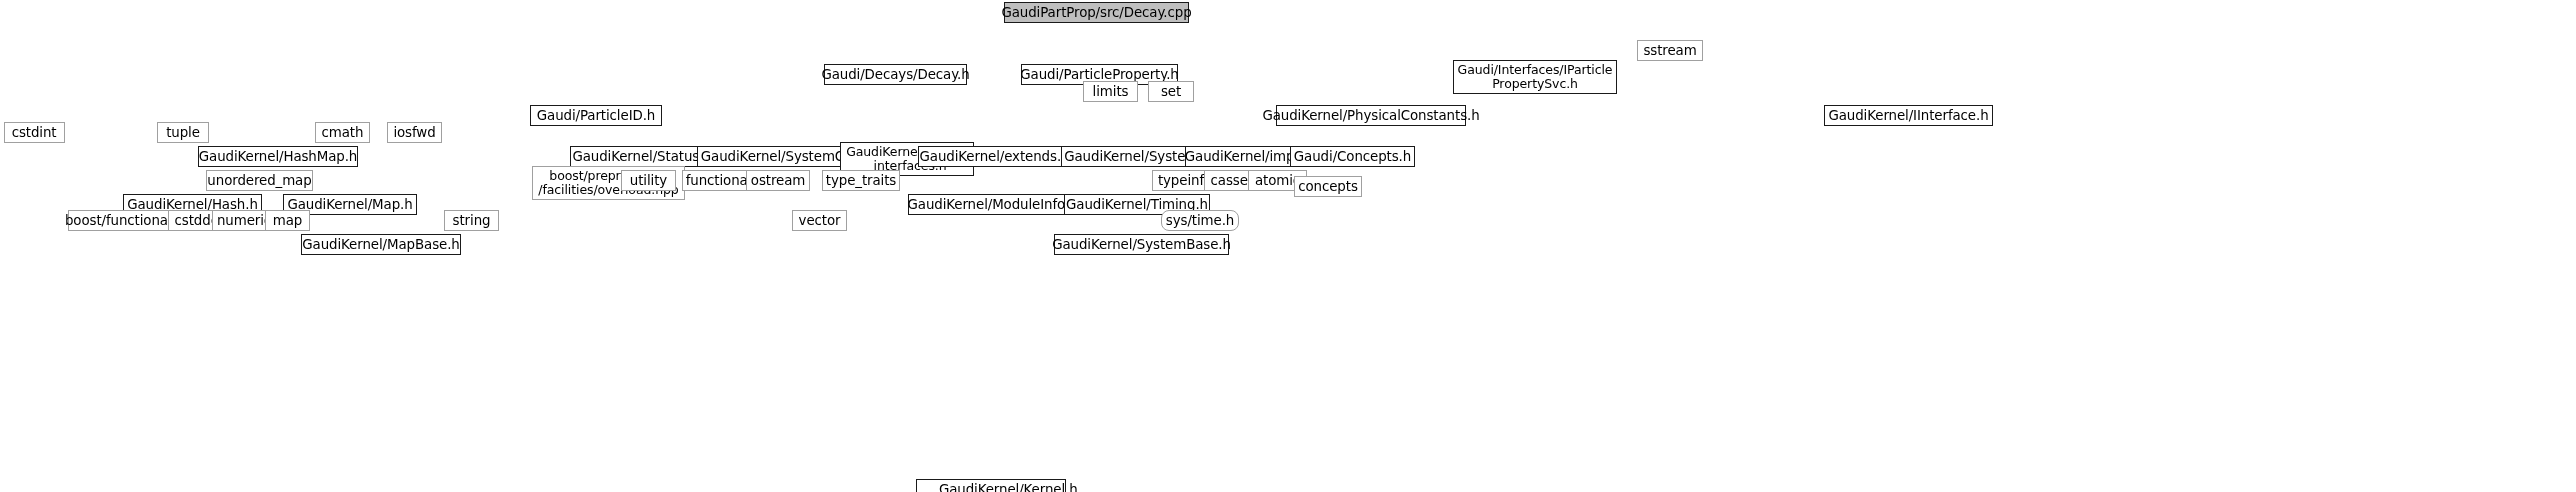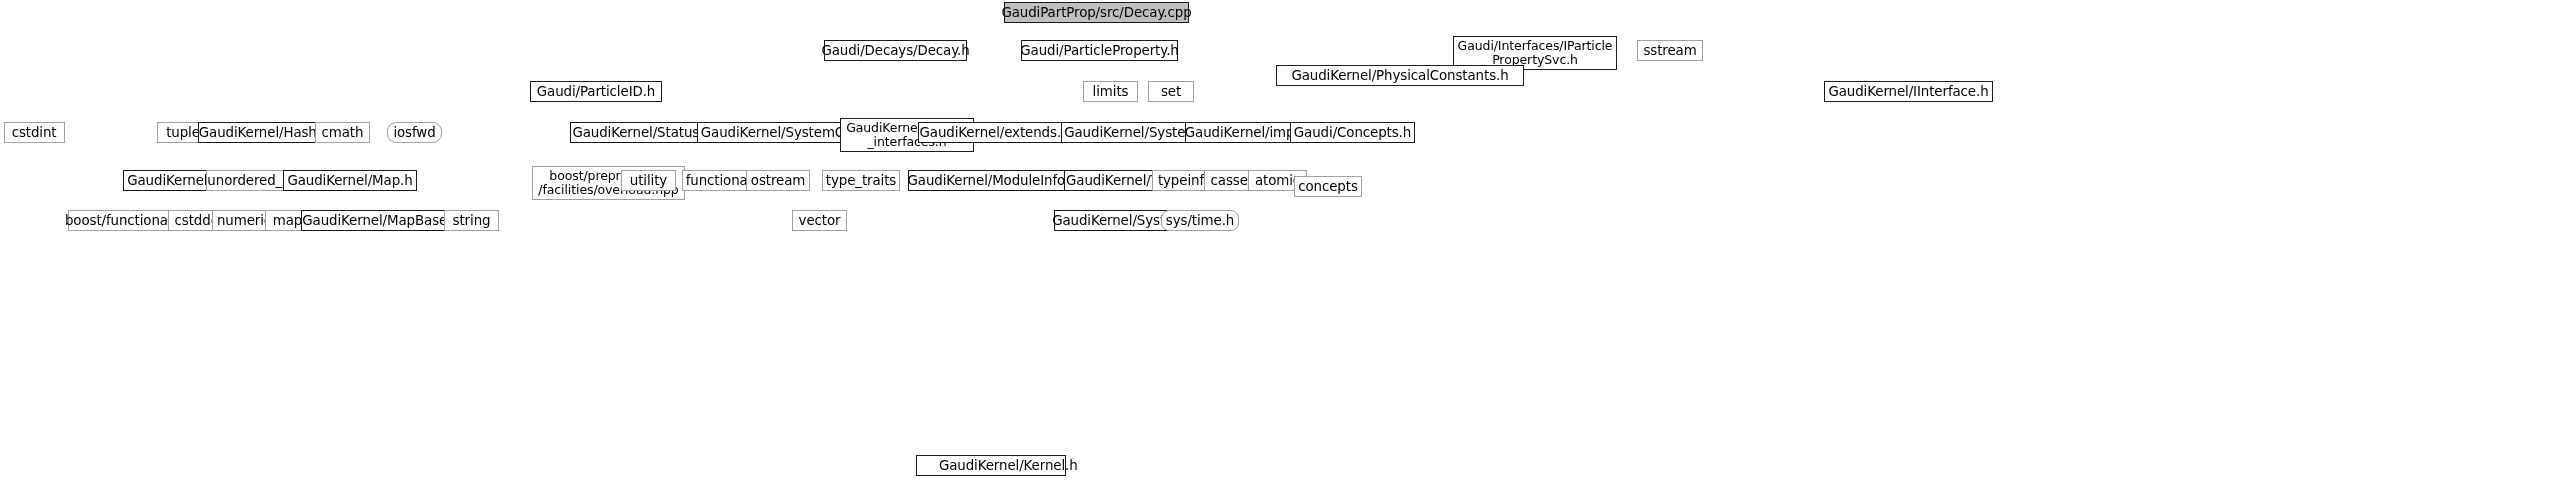--- a/index.html
+++ b/index.html
@@ -30,20 +30,21 @@
     line-height:1.12;
     color:#000000;
     background:#ffffff;
     border:0.9px solid #a0a0a0;
     white-space:pre-line;
     padding:0 4.5px;
     letter-spacing:-0.1px;
   }
   .node.internal{
     border:1.8px solid #1a1a1a;
+    margin-top:24px;
   }
   .node.root{
     border:1.8px solid #1a1a1a;
     background:#bfbfbf;
   }
 </style>
 </head>
 <body>
 
 <div id="graph">
@@ -133,29 +134,29 @@
       </g>
   </svg>
   <div id="node-layer">
       <div class="node root" style="left: 1004px; top: 1.8px; width: 185px; height: 21.4px;">GaudiPartProp/src/Decay.cpp</div>
       <div class="node internal" style="left: 824px; top: 40px; width: 143px; height: 21.4px;">Gaudi/Decays/Decay.h</div>
       <div class="node internal" style="left: 1021px; top: 40px; width: 157px; height: 21.4px;">Gaudi/ParticleProperty.h</div>
       <div class="node internal" style="left: 1453px; top: 36px; width: 164px; height: 34px; font-size: 12.5px;">Gaudi/Interfaces/IParticle
 PropertySvc.h</div>
       <div class="node external" style="left: 1637px; top: 40px; width: 66px; height: 21.4px;">sstream</div>
       <div class="node internal" style="left: 530px; top: 81px; width: 132px; height: 21.4px;">Gaudi/ParticleID.h</div>
-      <div class="node internal" style="left: 1276px; top: 65px; width: 248px; height: 21.4px;">GaudiKernel/PhysicalConstants.h</div>
+      <div class="node internal" style="left: 1276px; top: 81px; width: 190px; height: 21.4px;">GaudiKernel/PhysicalConstants.h</div>
       <div class="node internal" style="left: 1824px; top: 81px; width: 169px; height: 21.4px;">GaudiKernel/IInterface.h</div>
       <div class="node external" style="left: 1063px; top: 81px; width: 55px; height: 21.4px; margin-left: 20px;">limits</div>
       <div class="node external" style="left: 1148px; top: 81px; width: 46px; height: 21.4px;">set</div>
       <div class="node external" style="left: 3.6px; top: 122px; width: 61px; height: 21.4px;">cstdint</div>
       <div class="node external" style="left: 157px; top: 122px; width: 52px; height: 21.4px;">tuple</div>
       <div class="node internal" style="left: 198px; top: 122px; width: 160px; height: 21.4px;">GaudiKernel/HashMap.h</div>
       <div class="node external" style="left: 315px; top: 122px; width: 55px; height: 21.4px;">cmath</div>
-      <div class="node external" style="left: 387px; top: 122px; width: 55px; height: 21.4px; border-radius: 9px;">iosfwd</div>
+      <div class="node external" style="left: 387px; top: 122px; width: 55px; height: 21.4px;">iosfwd</div>
       <div class="node internal" style="left: 570px; top: 122px; width: 178px; height: 21.4px;">GaudiKernel/StatusCode.h</div>
       <div class="node internal" style="left: 697px; top: 122px; width: 203px; height: 21.4px;">GaudiKernel/SystemOfUnits.h</div>
       <div class="node internal" style="left: 840px; top: 118px; width: 134px; height: 34px; font-size: 12.5px;">GaudiKernel/extend
 _interfaces.h</div>
       <div class="node internal" style="left: 918px; top: 122px; width: 153px; height: 21.4px;">GaudiKernel/extends.h</div>
       <div class="node internal" style="left: 1061px; top: 122px; width: 153px; height: 21.4px;">GaudiKernel/System.h</div>
       <div class="node internal" style="left: 1185px; top: 122px; width: 175px; height: 21.4px;">GaudiKernel/implements.h</div>
       <div class="node internal" style="left: 1290px; top: 122px; width: 125px; height: 21.4px; text-align: right;">Gaudi/Concepts.h</div>
       <div class="node internal" style="left: 123px; top: 170px; width: 139px; height: 21.4px;">GaudiKernel/Hash.h</div>
       <div class="node external" style="left: 206px; top: 170px; width: 107px; height: 21.4px;">unordered_map</div>

